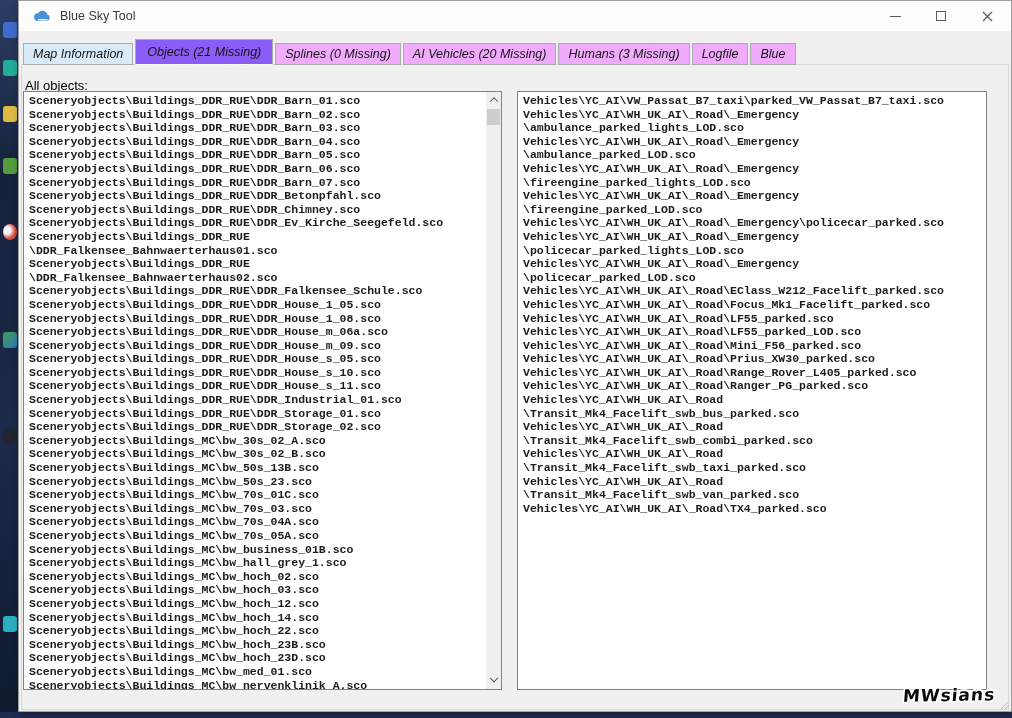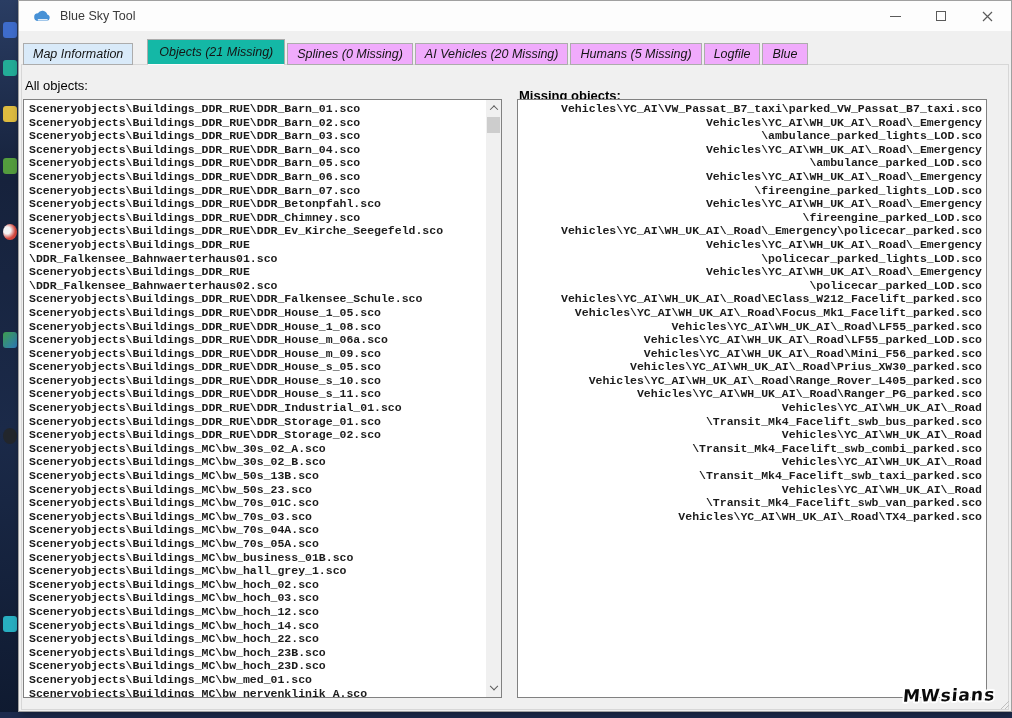--- a/index.html
+++ b/index.html
@@ -28,33 +28,33 @@
   .controls{ position:absolute; right:1px; top:0; height:30px; display:flex; }
   .ctrl{ width:46px; height:30px; display:flex; align-items:center; justify-content:center; cursor:default; }
   .min-glyph{ width:11px; height:1px; background:#5a5a5a; }
   .max-glyph{ width:10px; height:10px; border:1px solid #5a5a5a; }
 
   
   .tabstrip{ position:absolute; left:4px; top:38px; height:26px; display:flex; align-items:flex-end; z-index:3;font-style:italic; }
   .tab{ height:22px; padding:0 9px; margin-right:2px; display:flex; align-items:center;
     font-size:12.5px; color:#151515; background:#f0abfc; border:1px solid #acacac; white-space:nowrap; cursor:default; }
   .tab.hover{ background:#d9eaf9; }
-  .tab.selected{ height:26px; background:#14b8a6; border-bottom:1px solid #fbfbfb; z-index:4; padding:0 11px;margin-left:12px; }
+  .tab.selected{ height:26px; background:#8b5cf6; border-bottom:1px solid #fbfbfb; z-index:4; padding:0 11px; }
 
   
   .tabpage{ position:absolute; left:2px; top:63px; width:988px; height:646px;
     background:#f0f0f0; border:1px solid #d7d7d7; }
 
   .panel-label{ position:absolute; font-size:13px; color:#000; }
   .lbl-left{ left:6px; top:77px; }
   .lbl-right{ left:500px; top:87px;font-weight:bold; }
 
-  .listbox{ position:absolute; top:98px; height:599px; background:#ffffff; border:1px solid #818181; overflow:hidden; }
+  .listbox{ position:absolute; top:90px; height:599px; background:#ffffff; border:1px solid #818181; overflow:hidden; }
   .listbox-left{ left:4px; width:479px; }
-  .listbox-right{ left:498px; width:470px;text-align:right; }
+  .listbox-right{ left:498px; width:470px; }
 
   .list-content{ position:absolute; left:5px; top:2px; overflow:hidden; height:597px;
     font-family:"Liberation Mono","DejaVu Sans Mono",monospace; font-weight:bold;
     font-size:11.5px; line-height:13.6px; color:#1c1c1c; white-space:pre; }
   .listbox-left .list-content{ right:18px; }
   .listbox-right .list-content{ right:4px; }
   .list-line{ height:13.6px; }
 
   
   .scrollbar{ position:absolute; right:0; top:0; bottom:0; width:15px; background:#f0f0f0; }
@@ -109,21 +109,21 @@
         </svg>
       </div>
     </div>
   </div>
 
   <div class="tabstrip">
     <div class="tab hover">Map Information</div>
     <div class="tab selected">Objects (21 Missing)</div>
     <div class="tab">Splines (0 Missing)</div>
     <div class="tab">AI Vehicles (20 Missing)</div>
-    <div class="tab">Humans (5 Missing)</div>
+    <div class="tab">Humans (3 Missing)</div>
     <div class="tab">Logfile</div>
     <div class="tab">Blue</div>
   </div>
 
   <div class="tabpage"></div>
 
   <div class="panel-label lbl-left">All objects:</div>
   <div class="panel-label lbl-right">Missing objects:</div>
 
   <div class="listbox listbox-left">

